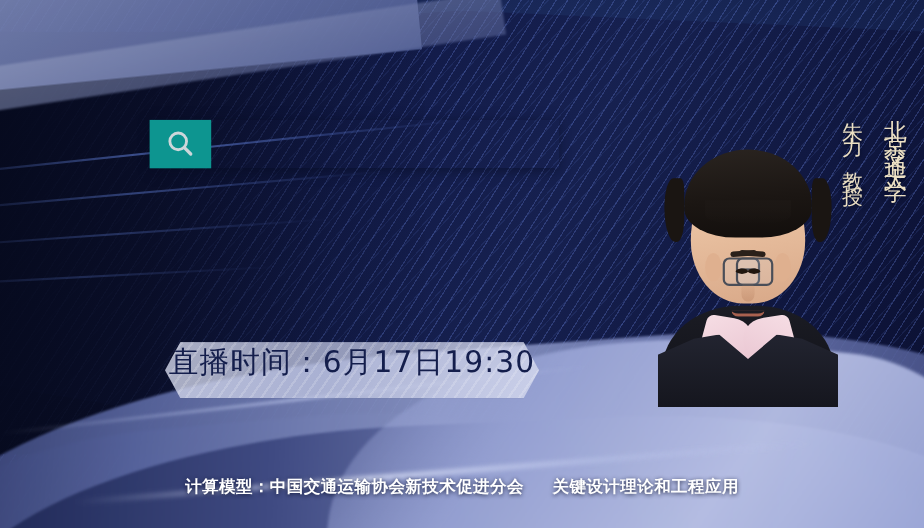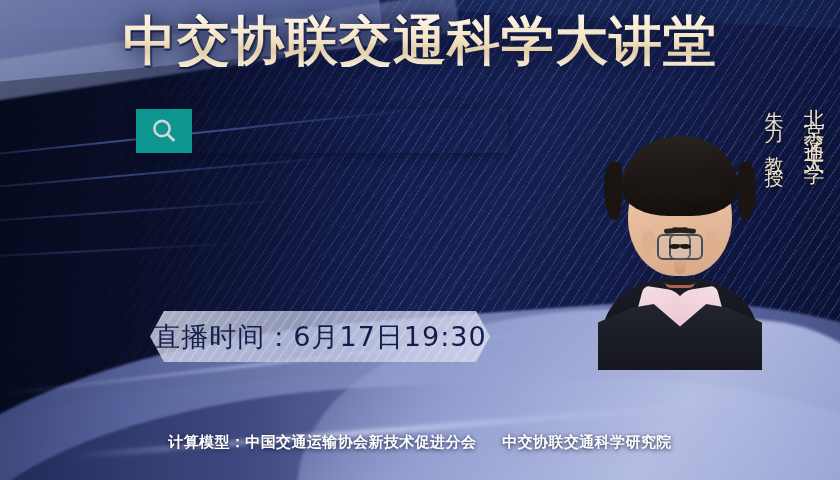--- a/index.html
+++ b/index.html
@@ -190,21 +190,21 @@
     color:#c9932f;
     text-shadow:0 1px 3px rgba(5,8,26,.85);
     z-index:6;
   }
   .topic .l2{display:block;letter-spacing:0px;}
 
   
   .time-panel{
     position:absolute;left:150px;top:311px;
     width:340px;height:51px;
-    display:flex;align-items:center;justify-content:center;
+    display:flex;align-items:flex-start;justify-content:center;
     background:linear-gradient(100deg,rgba(208,212,232,.82) 0%,rgba(190,196,224,.74) 42%,rgba(214,218,238,.80) 100%);
     clip-path:polygon(14px 0, calc(100% - 14px) 0, 100% 50%, calc(100% - 14px) 100%, 14px 100%, 0 50%);
     z-index:6;
     box-shadow:0 3px 14px rgba(6,10,32,.45);
   }
   .time-panel::before{
     content:"";position:absolute;inset:0;
     background-image:repeating-linear-gradient(-55deg,
       rgba(255,255,255,.00) 0px, rgba(255,255,255,.00) 6px,
       rgba(255,255,255,.34) 6px, rgba(255,255,255,.34) 8px);
@@ -334,21 +334,20 @@
   <div class="bg-streak s3"></div>
   <div class="bg-streak s4"></div>
 
   <div class="ribbon ribbon-4"></div>
   <div class="ribbon ribbon-1"></div>
   <div class="ribbon ribbon-2"></div>
   <div class="ribbon ribbon-3"></div>
   <div class="ribbon ribbon-hl"></div>
   <div class="ribbon ribbon-hl2"></div>
 
-  <div class="main-title">中交协联交通科学大讲堂</div>
 
   <div class="session-bar">
     <div class="session-search">
       <svg width="30" height="30" viewBox="0 0 30 30">
         <circle cx="13" cy="12.5" r="7.6" fill="none" stroke="#cdd6da" stroke-width="2.6"></circle>
         <line x1="18.6" y1="18.2" x2="24.4" y2="24" stroke="#cdd6da" stroke-width="3" stroke-linecap="round"></line>
       </svg>
     </div>
   </div>
 
@@ -379,16 +378,16 @@
     </div>
     <div class="p-hair"></div>
     <div class="p-hair-side-l"></div>
     <div class="p-hair-side-r"></div>
   </div>
 
   <div class="v-text v-univ">北京交通大学</div>
   <div class="v-text v-name">朱力  教授</div>
 
   <div class="footer">
-    <span>计算模型：中国交通运输协会新技术促进分会</span><span class="gap"></span><span>中交协联交通科学研究院</span>
+    <span>计算模型：中国交通运输协会新技术促进分会</span><span class="gap"></span><span>关键设计理论和工程应用</span>
   </div>
 
 </div>
 
 </body></html>

